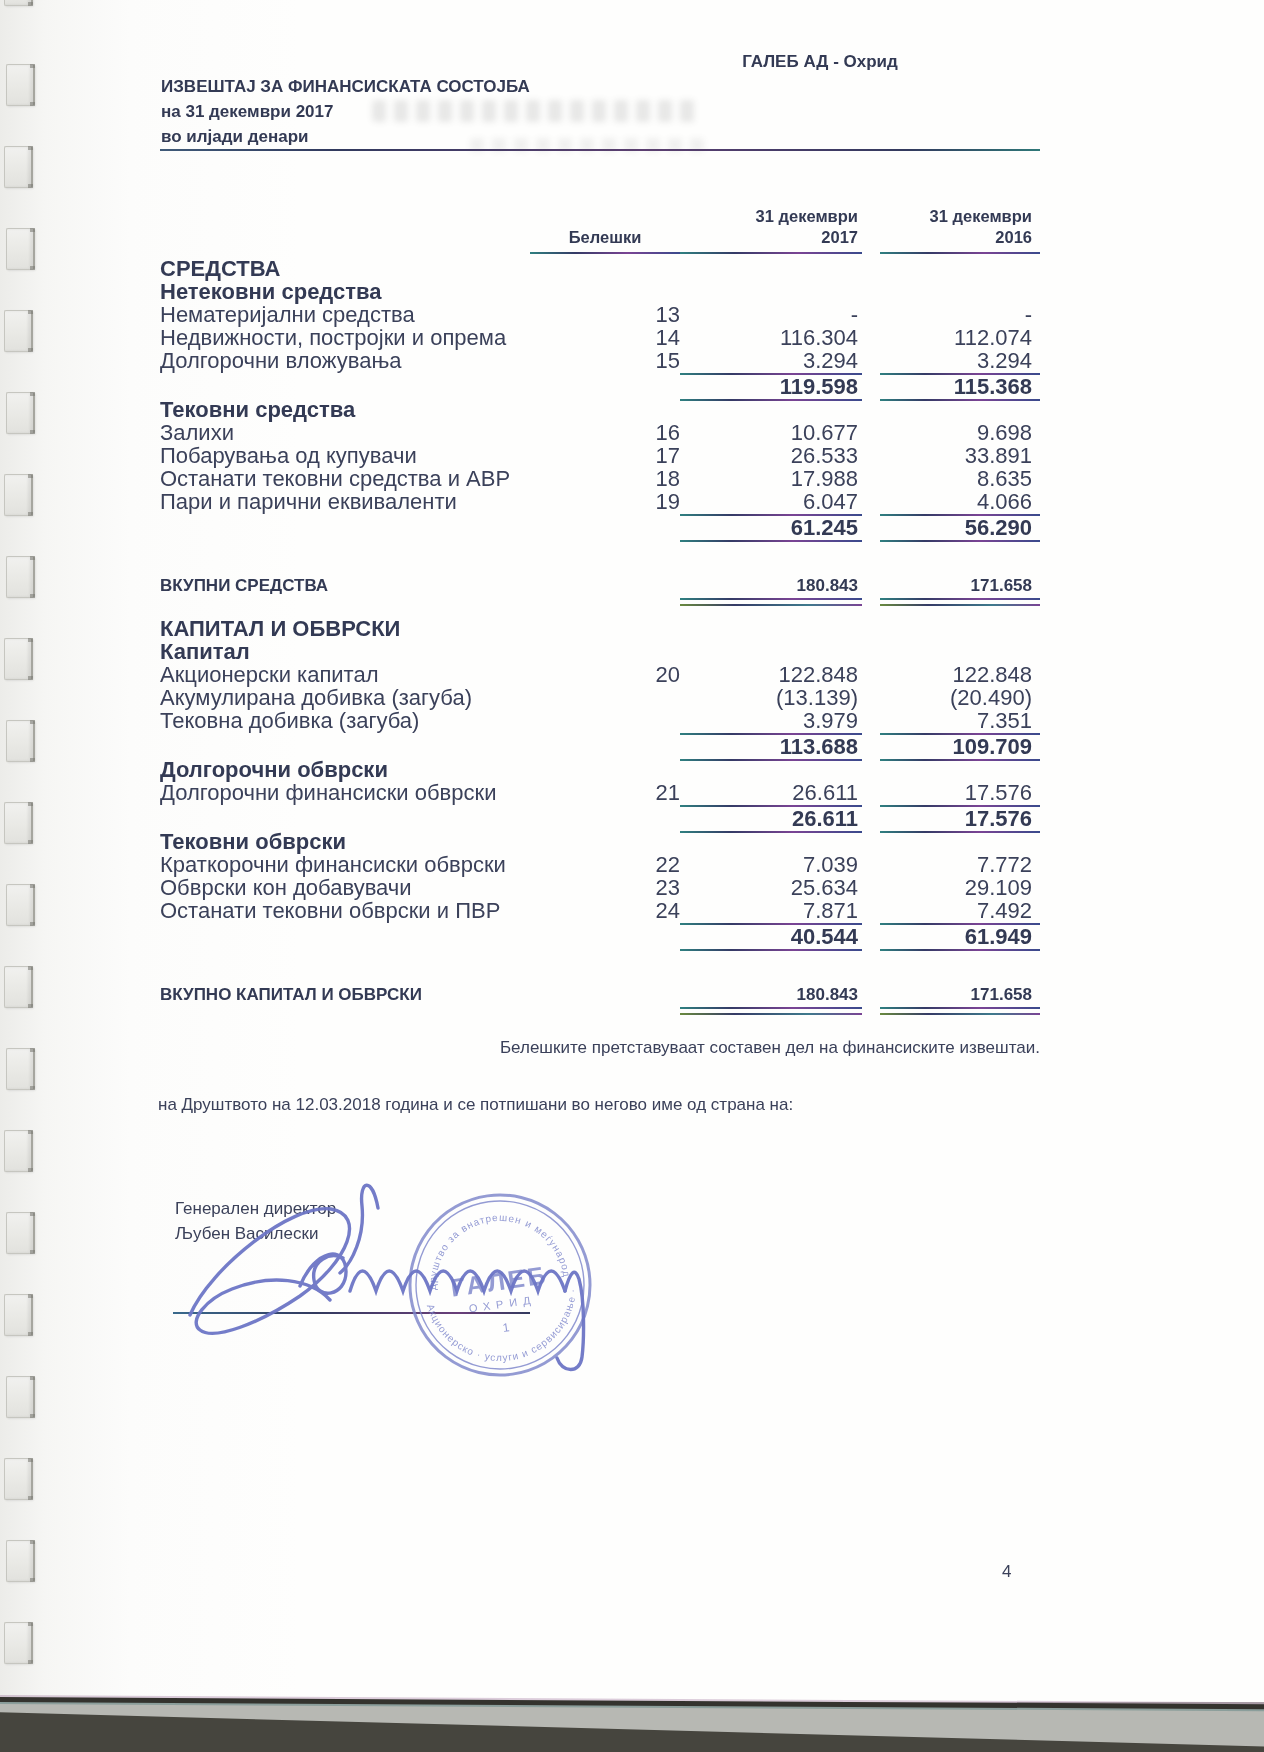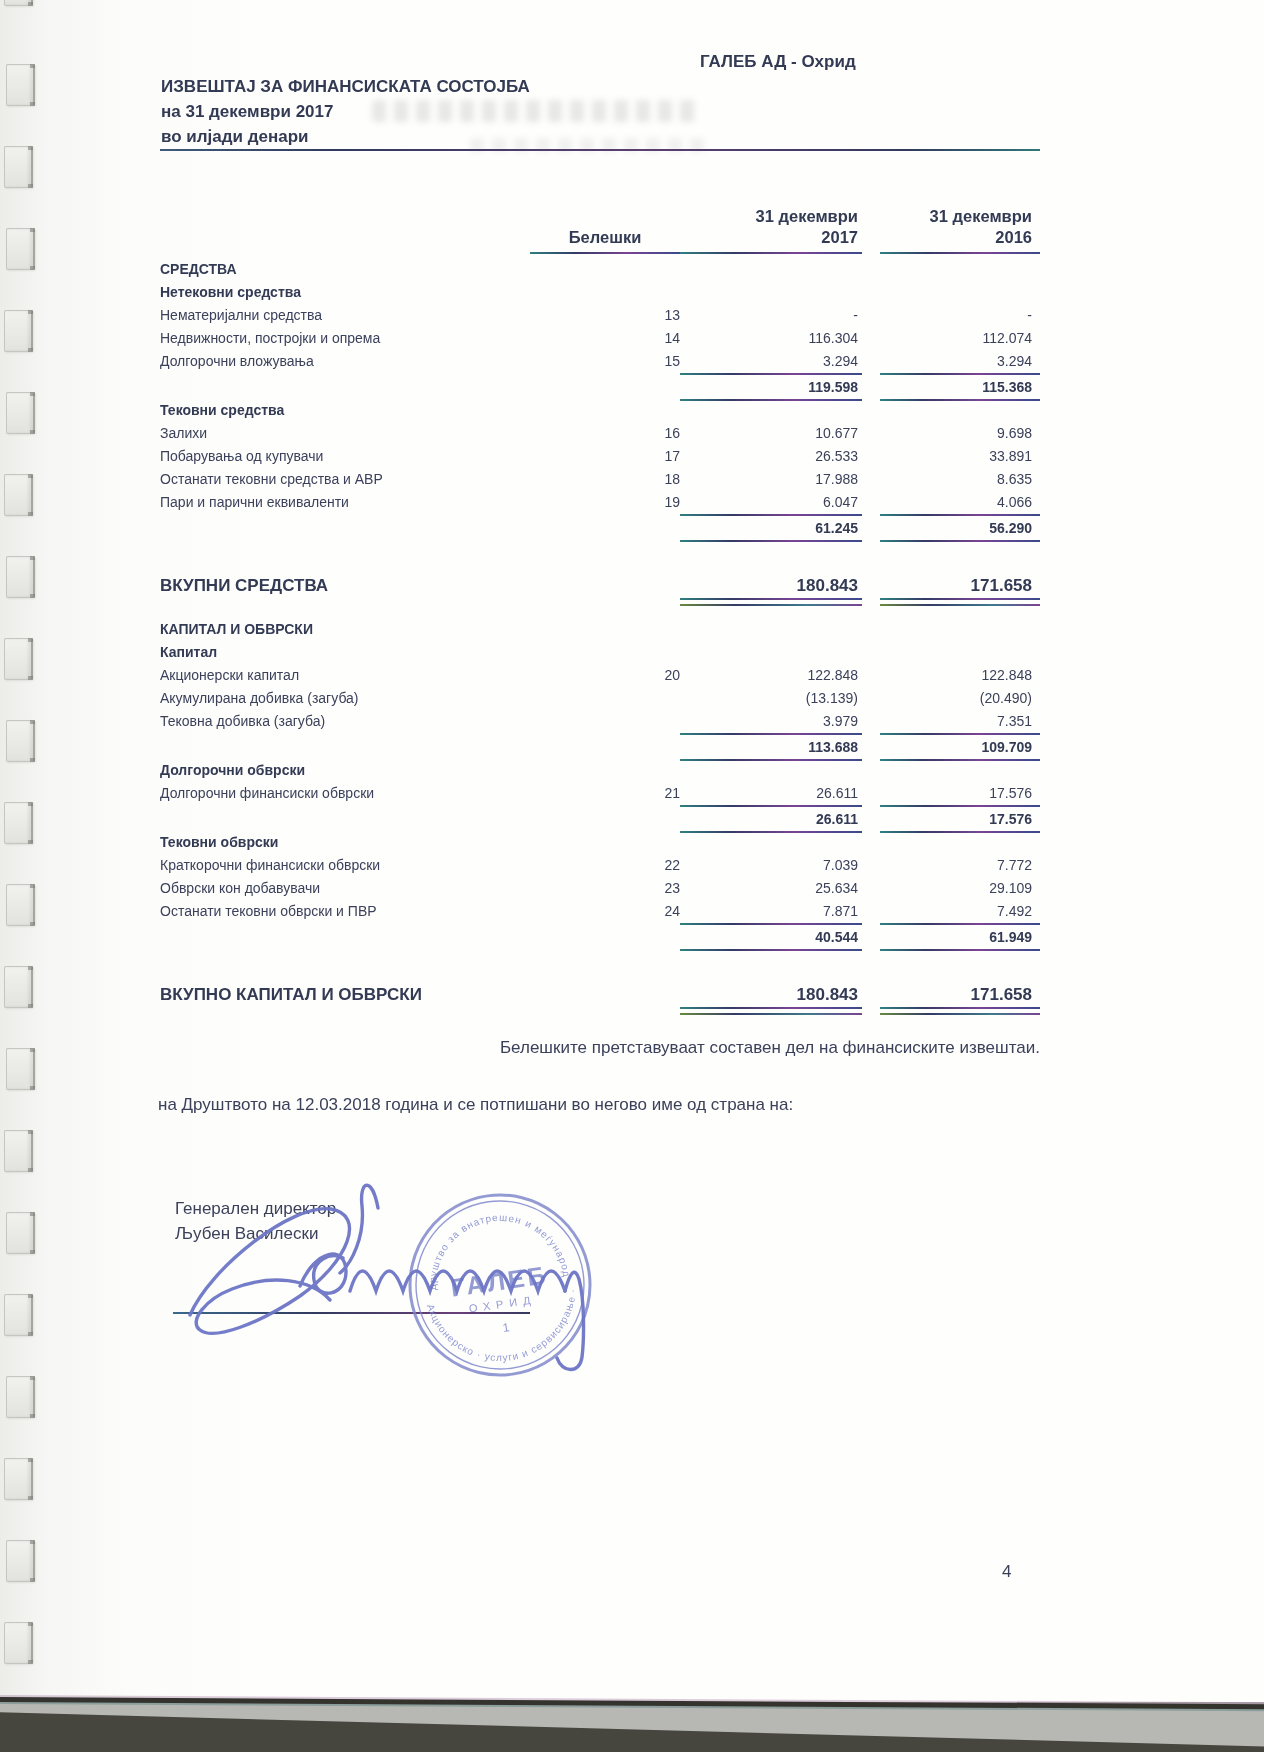--- a/index.html
+++ b/index.html
@@ -26,21 +26,21 @@
     border:1px solid #c6c6c0;border-right:2px solid #a6a69f;
     border-radius:2px;
     box-shadow:inset -3px 0 3px rgba(0,0,0,.07), 1px 1px 2px rgba(0,0,0,.08);
   }
   .tooth::before,.tooth::after{
     content:"";position:absolute;right:-2px;width:5px;height:4px;background:#77776f;opacity:.55;
   }
   .tooth::before{top:-1px;}
   .tooth::after{bottom:-1px;}
   
-  .company{position:absolute;left:700px;top:52px;width:240px;text-align:left;
+  .company{position:absolute;left:700px;top:52px;width:240px;text-align:center;
     font-size:17px;font-weight:bold;color:var(--ink-bold);}
   .title-block{position:absolute;left:161px;top:74px;font-size:17px;font-weight:bold;
     color:var(--ink-bold);line-height:25px;}
   .header-rule{position:absolute;left:160px;top:149px;width:880px;height:2px;
     background:linear-gradient(90deg,#3f5a78,#323a5e 20%,#5c3f72 55%,#333a5e 85%,#2f7878);}
   .smudge{position:absolute;filter:blur(3px);opacity:.13;background:
     repeating-linear-gradient(90deg,#555 0 14px,transparent 14px 22px);border-radius:4px;}
   .smudge.s1{left:372px;top:100px;width:330px;height:22px;}
   .smudge.s2{left:470px;top:138px;width:235px;height:14px;opacity:.08;}
   
@@ -48,21 +48,21 @@
   .thead{display:flex;align-items:flex-end;height:56px;margin-bottom:8px;
     font-weight:bold;color:var(--ink-bold);font-size:16.5px;}
   .th{position:relative;}
   .th-spacer{width:370px;}
   .th-notes{width:150px;text-align:center;padding-bottom:1px;}
   .th-val{width:182px;text-align:right;padding-right:4px;box-sizing:border-box;line-height:21px;}
   .th-gutter{width:18px;}
   .th-val2{width:160px;padding-right:8px;}
   .rule-head::after{content:"";position:absolute;left:0;right:0;bottom:-6px;height:2px;
     background:linear-gradient(90deg,#2f8080,#353b66 30%,#7a4494 65%,#3a4a8c);}
-  .trow{display:flex;align-items:flex-end;height:23px;font-size:14px;line-height:20px;}
+  .trow{display:flex;align-items:flex-end;height:23px;font-size:22px;line-height:20px;}
   .trow.subtotal{height:26px;}
   .trow.total{height:30px;margin-top:8px;font-size:17px;}
   .trow.gap{height:20px;}
   .cell{box-sizing:border-box;}
   .c-label{width:370px;white-space:nowrap;}
   .c-note{width:150px;text-align:right;}
   .c-val{width:182px;text-align:right;padding-right:4px;position:relative;}
   .c-gutter{width:18px;}
   .c-val2{width:160px;padding-right:8px;}
   .bold{font-weight:bold;color:var(--ink-bold);}

